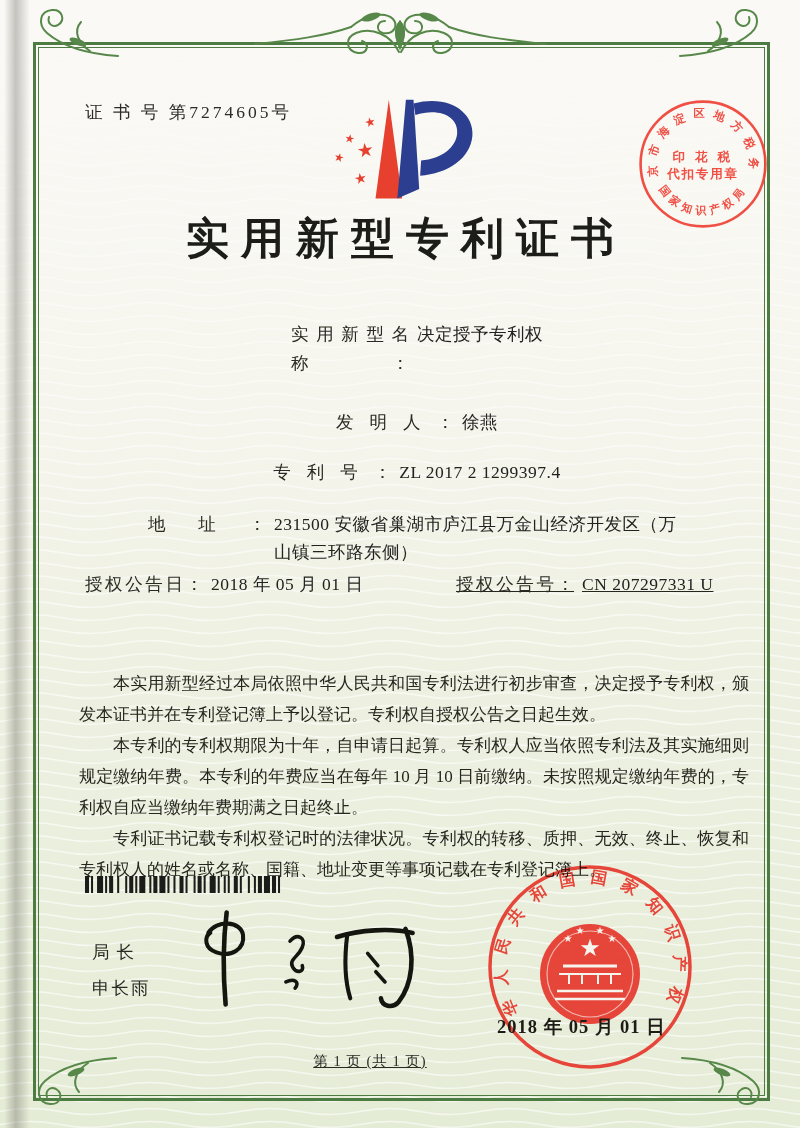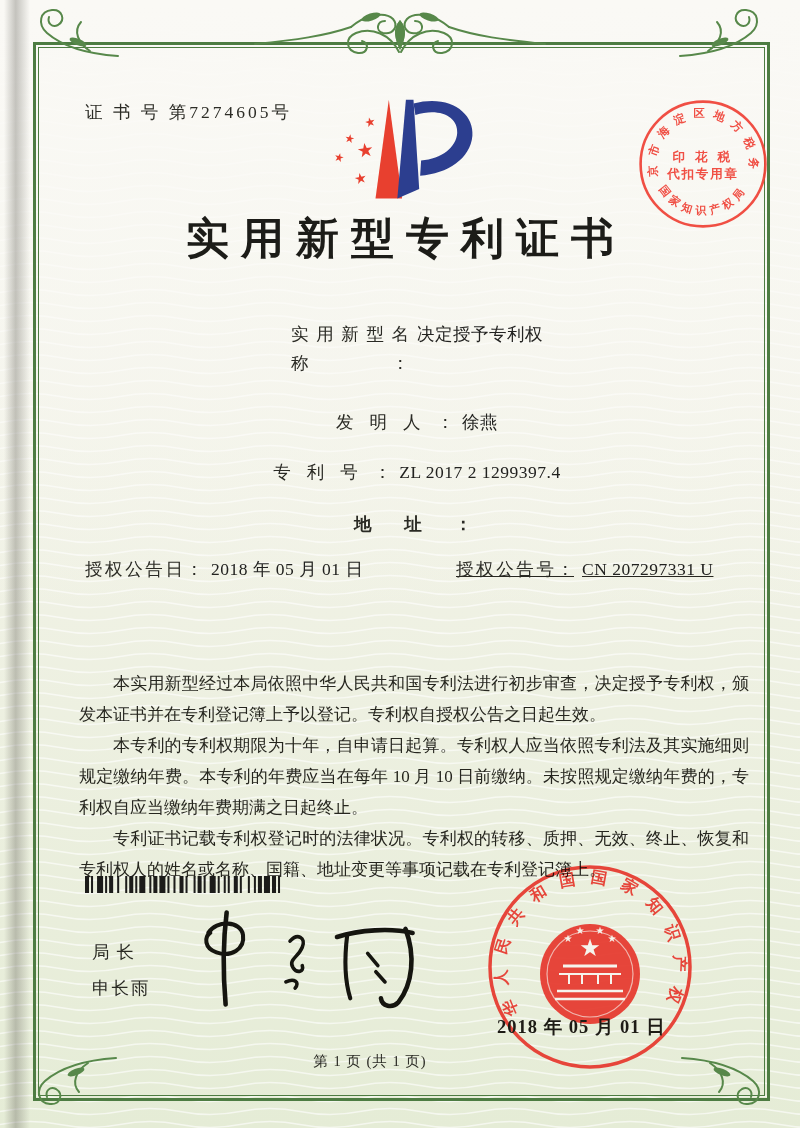--- a/index.html
+++ b/index.html
@@ -24,37 +24,37 @@
   
   .content{position:absolute;inset:0;z-index:4;}
   .certno{left:85px;top:100px;font-size:17.5px;letter-spacing:3px;color:#2c2c26;}
   .title{left:35px;top:210px;width:730px;text-align:center;
     font-size:43px;font-weight:700;letter-spacing:12px;text-indent:12px;color:#1c1c18;}
   .fields{left:85px;top:320px;width:664px;font-size:17.5px;}
   .frow{display:flex;line-height:29px;margin-bottom:21px;justify-content:center;}
   .frow.mb-big{margin-bottom:30px;}
   .frow.mb-mid{margin-bottom:23px;}
   .frow.mb-sm{margin-bottom:19px;}
-  .frow.mb-xs{margin-bottom:16px;font-weight:bold;}
+  .frow.mb-xs{margin-bottom:4px;}
   .flabel{flex:0 0 118px;margin-right:8px;text-align:justify;text-align-last:justify;color:#2a2a24;}
   .fvalue{letter-spacing:.5px;color:#222220;}
   .addr-value{max-width:412px;line-height:28px;}
   .split-left{display:flex;width:371px;}
   .split-right{display:flex;flex:1;text-decoration:underline;}
   .paras{left:79px;top:668px;width:670px;font-size:17px;line-height:31px;text-align:justify;}
   .paras p{margin:0;text-indent:2em;color:#26261f;}
   .barcode{left:85px;top:876px;}
   .barcode rect{fill:#1c1c1a;}
   .sig-title{left:92px;top:940px;font-size:17.5px;letter-spacing:7px;color:#2a2a24;}
   .sig-name{left:92px;top:976px;font-size:17.5px;letter-spacing:2px;color:#2a2a24;}
   .sig-svg{left:196px;top:906px;}
   .sig-svg path{stroke:#15150f;fill:none;stroke-linecap:round;stroke-linejoin:round;}
   .stamp{mix-blend-mode:multiply;opacity:.93;}
   .seal-date{left:497px;top:1014px;font-size:18.5px;font-weight:700;letter-spacing:1px;color:#1d1b15;z-index:6;}
-  .footer{left:100px;top:1052px;width:540px;text-align:center;font-size:14.5px;letter-spacing:1px;color:#2a2a24;}
+  .footer{left:100px;top:1052px;width:540px;text-align:center;font-size:14.5px;letter-spacing:1px;color:#2a2a24;text-decoration:underline;}
 </style>
 </head>
 <body>
 
 <svg class="bg-svg" xmlns="http://www.w3.org/2000/svg">
   <defs>
     <linearGradient id="sheetgrad" x1="0" y1="0" x2="0" y2="1">
       <stop offset="0" stop-color="#f8f7f2"></stop>
       <stop offset="0.45" stop-color="#f1f2e6"></stop>
       <stop offset="1" stop-color="#e5ecd6"></stop>
@@ -150,20 +150,21 @@
     <div class="frow">
       <span class="flabel">发明人：</span>
       <span class="fvalue">徐燕</span>
     </div>
     <div class="frow mb-mid">
       <span class="flabel">专利号：</span>
       <span class="fvalue">ZL 2017 2 1299397.4</span>
     </div>
     <div class="frow mb-xs">
       <span class="flabel">地址：</span>
+      <span class="fvalue addr-value">231500 安徽省巢湖市庐江县万金山经济开发区（万山镇三环路东侧）</span>
     </div>
     <div class="frow">
       <span class="split-left">
         <span class="flabel">授权公告日：</span>
         <span class="fvalue">2018 年 05 月 01 日</span>
       </span>
       <span class="split-right">
         <span class="flabel">授权公告号：</span>
         <span class="fvalue">CN 207297331 U</span>
       </span>

